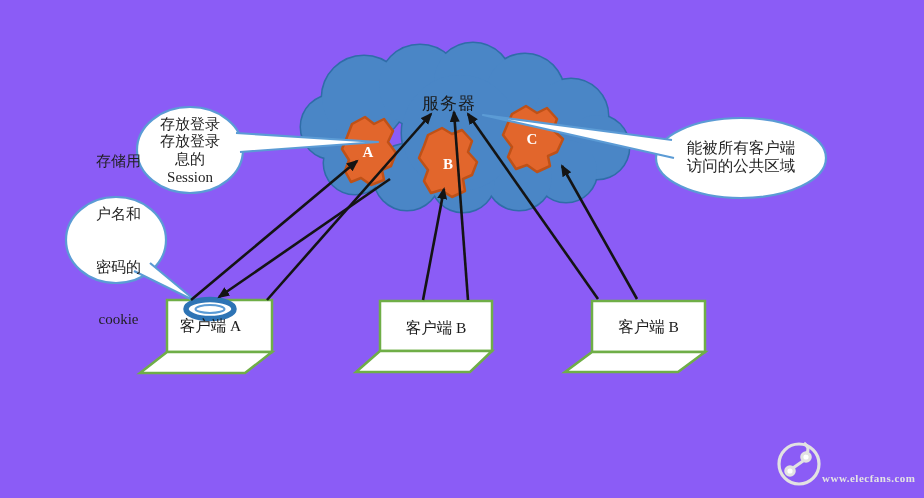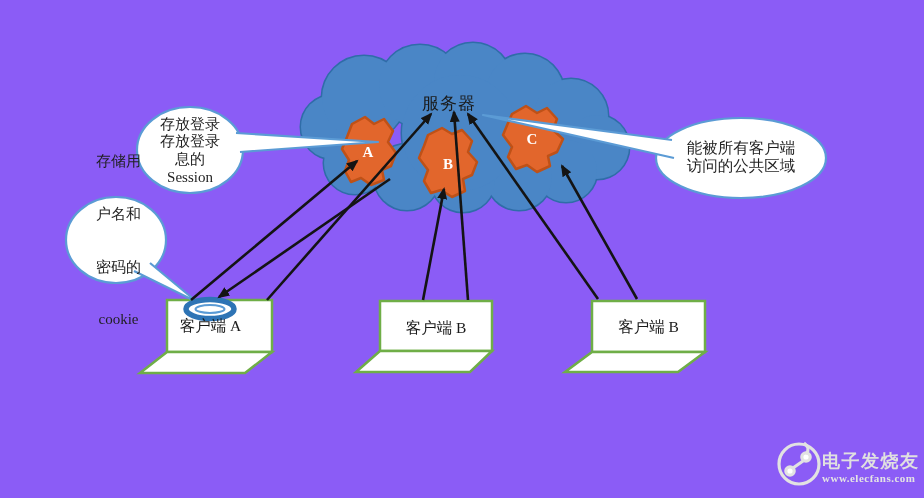--- a/index.html
+++ b/index.html
@@ -156,16 +156,15 @@
     <div>户名和</div>
     <div>密码的</div>
     <div>cookie</div>
   </div>
 
   <div class="bubble-text" style="left:658px; top:126px; width:166px; height:62px; font-size:15.5px;">
     <div>能被所有客户端</div>
     <div>访问的公共区域</div>
   </div>
 
-  <div class="wm-brand">电子发烧友</div>
   <div class="wm-url">www.elecfans.com</div>
 
 </div>
 
 </body></html>

